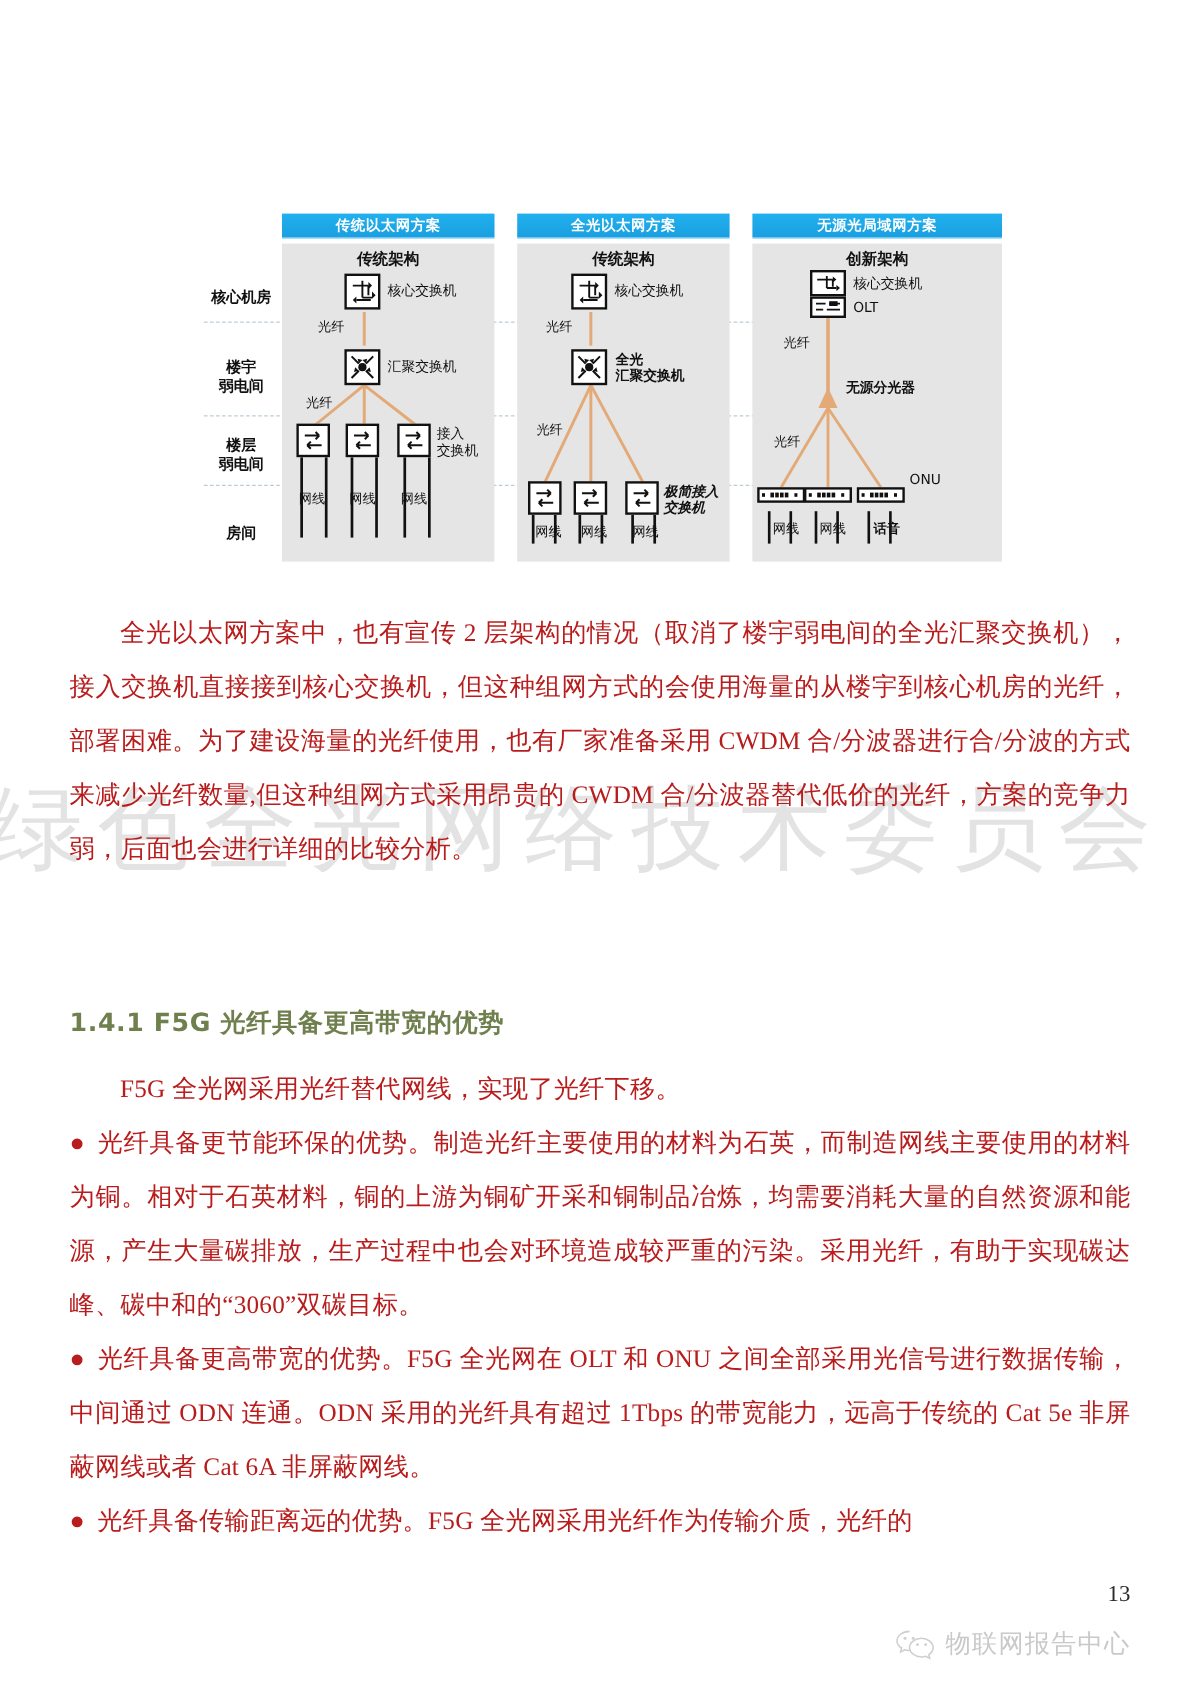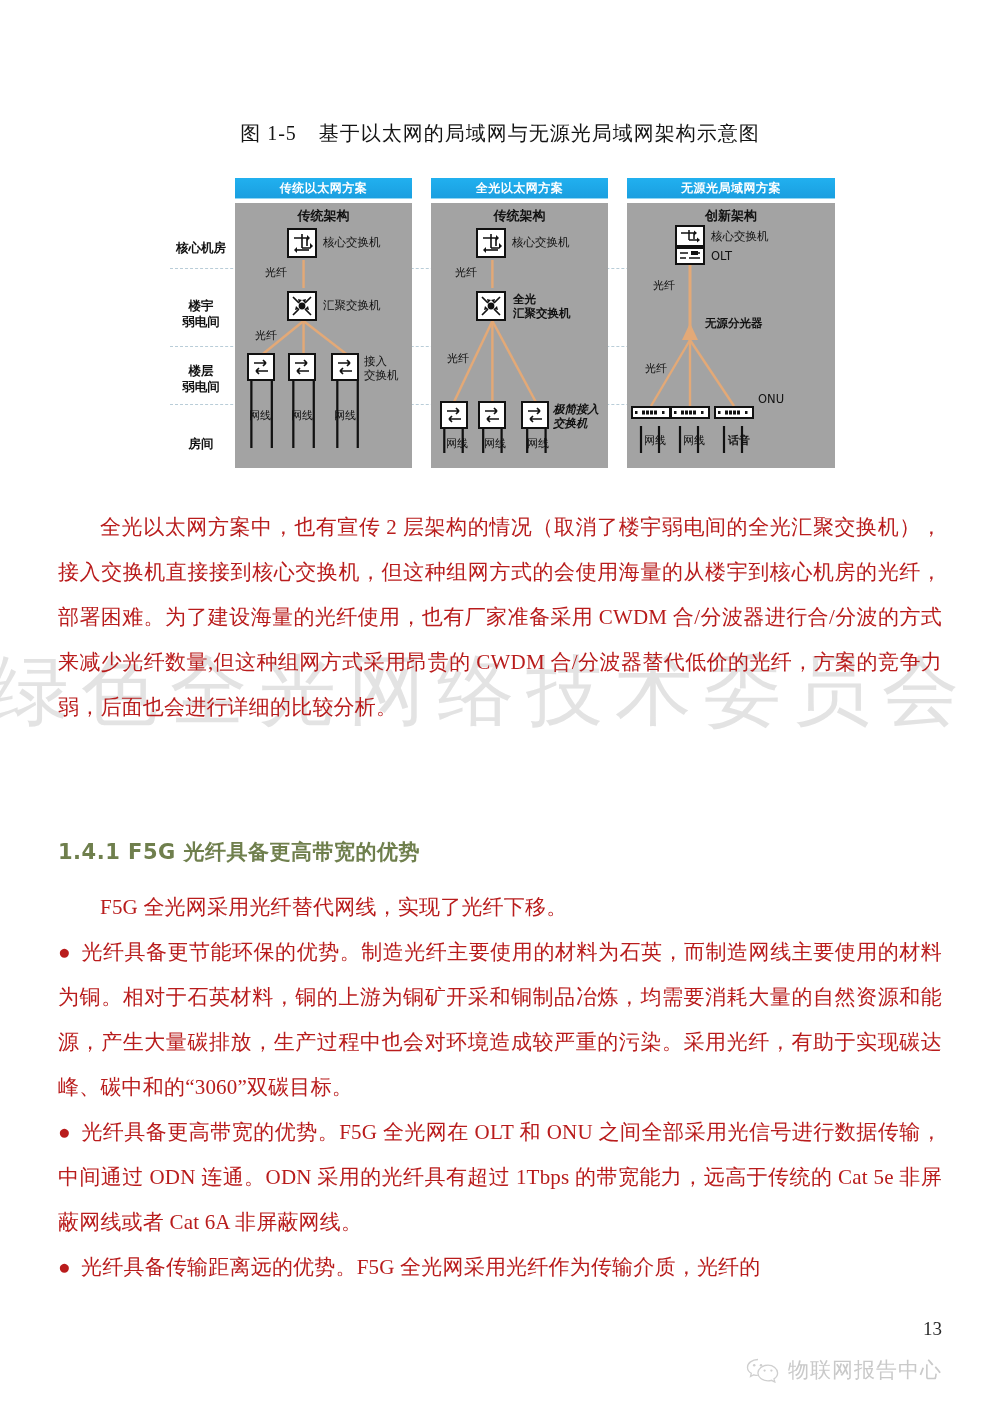--- a/index.html
+++ b/index.html
@@ -84,21 +84,21 @@
     background:linear-gradient(180deg,#21b0ef 0%,#1a9fe0 100%);
     color:#ffffff;
     font-family:"DejaVu Sans","Liberation Sans",sans-serif;
     font-weight:bold;
     font-size:12px;
     letter-spacing:.5px;
     box-shadow:0 1px 0 #8fd6f4;
   }
   .col-body{
     position:absolute;left:0;top:25px;width:100%;height:265px;
-    background:#a3a3a3;
+    background:#e5e5e5;
   }
   .col-sub{
     position:absolute;left:0;top:4px;width:100%;
     text-align:center;
     font-family:"DejaVu Sans","Liberation Sans",sans-serif;
     font-weight:bold;
     font-size:13px;
     color:#111;
   }
   .col.c1 .col-sub, .col.c2 .col-sub{text-align:center;}
@@ -176,23 +176,20 @@
   }
   .wechat-credit svg{display:block;}
 </style>
 </head>
 <body>
 
 <div class="page">
 
   <div class="watermark">绿色全光网络技术委员会</div>
 
-  <div class="fig-caption">
-    <span class="num">图 1-5</span><span>基于以太网的局域网与无源光局域网架构示意图</span>
-  </div>
 
   <div class="figure">
 
     <div class="band-line" style="top:90px;"></div>
     <div class="band-line" style="top:168px;"></div>
     <div class="band-line" style="top:226px;"></div>
 
     <div class="side-label side-left" style="top:62px;">核心机房</div>
     <div class="side-label side-left" style="top:120px;">楼宇
 弱电间</div>

